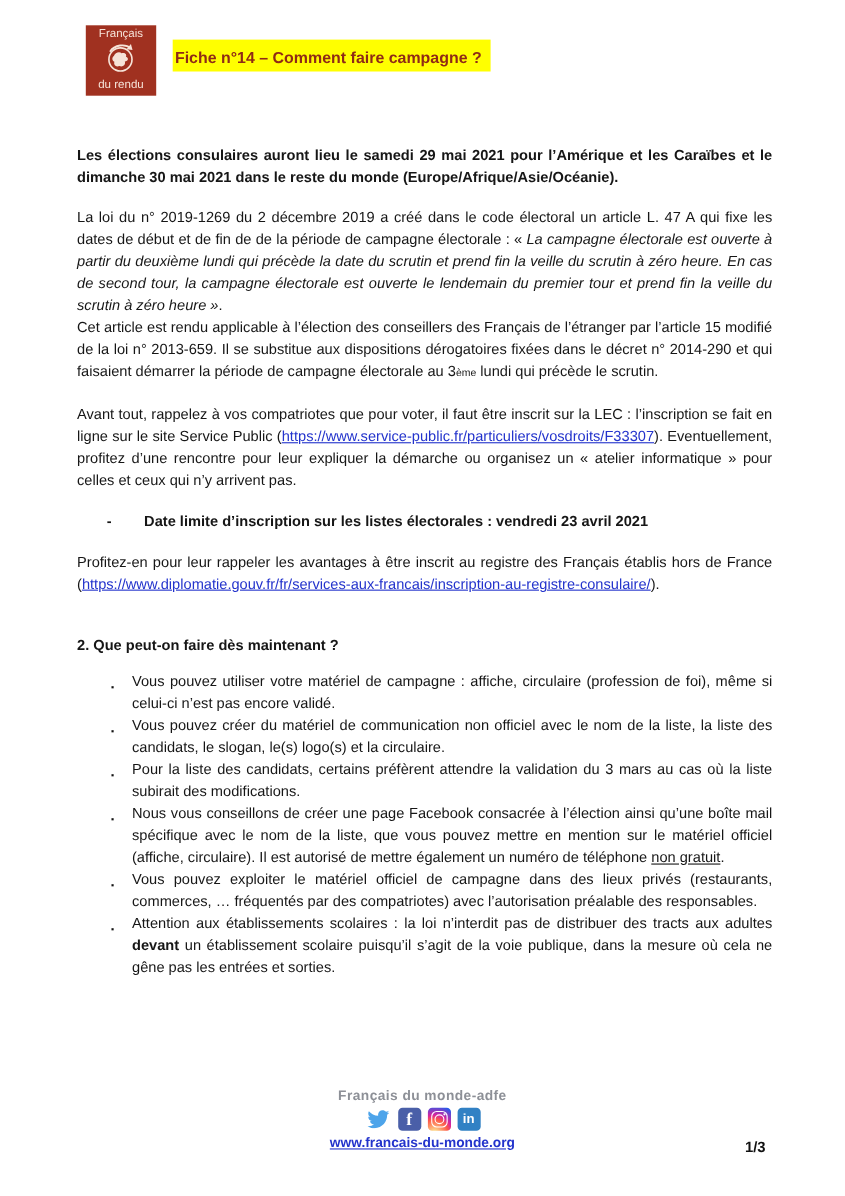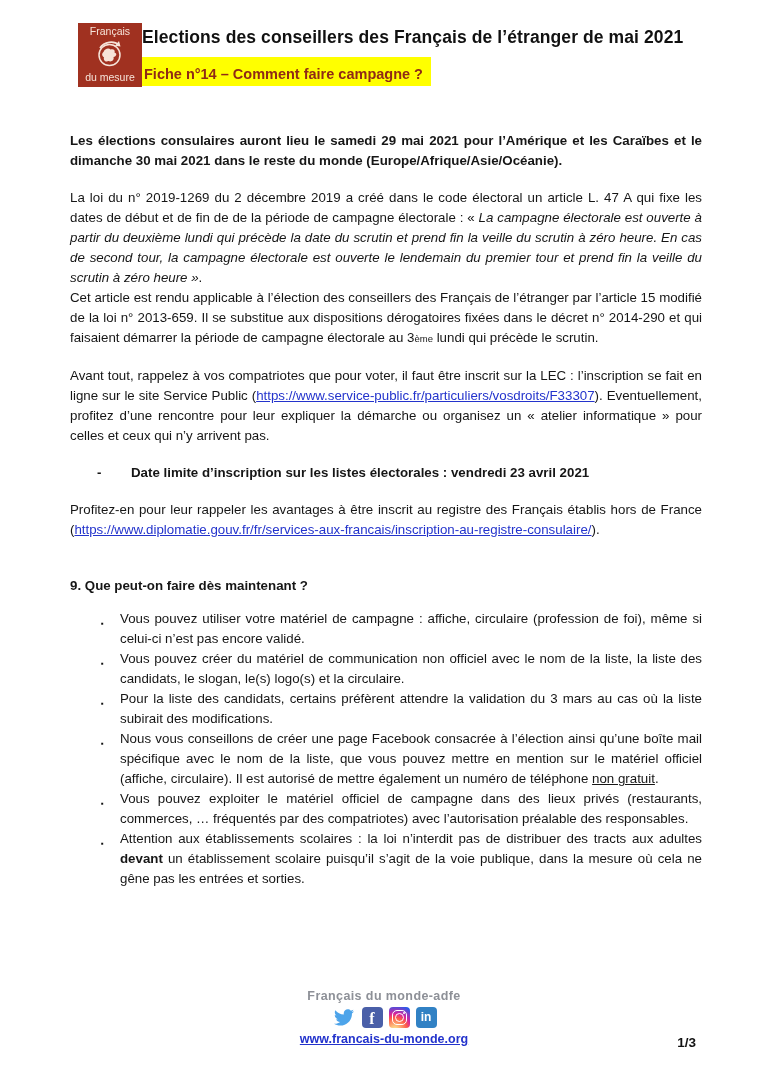--- a/index.html
+++ b/index.html
@@ -6,21 +6,21 @@
   .page{
     position:relative;
     width:768px;height:1087px;
     background:#fff;
     font-family:"Liberation Sans",sans-serif;
     color:#161616;
     overflow:hidden;
   }
 
   
-  .header{position:absolute;top:23px;left:78px;right:60px;display:flex;}
+  .header{position:absolute;top:23px;left:78px;right:60px;display:flex;gap:15px;}
   .logo{
     width:64px;height:64px;flex:0 0 64px;
     background:var(--logo_red);
     color:#f6e3d8;
     display:flex;flex-direction:column;align-items:center;justify-content:space-between;
     box-sizing:border-box;padding:3px 2px 4px;
   }
   .logo .logo-line{font-size:10.5px;line-height:11px;white-space:nowrap;}
   .header-text{padding-top:4px;}
   .doc-title{font-size:17.5px;font-weight:bold;color:#111;letter-spacing:.1px;}
@@ -90,42 +90,41 @@
     <div class="logo">
       <span class="logo-line">Français</span>
       <span>
         <svg width="32" height="30" viewBox="0 0 32 30">
           <path d="M6 10 C10 3.5, 20 2.5, 25 7" stroke="#f6e3d8" stroke-width="1.7" fill="none"></path>
           <path d="M25 3 L26.5 8.5 L21 7.8 Z" fill="#f6e3d8"></path>
           <circle cx="15.5" cy="17" r="10.5" fill="none" stroke="#f6e3d8" stroke-width="1.5"></circle>
           <path d="M9.5 14 C10.5 10.5, 15 9.5, 16.5 11.5 C19.5 10.5, 21.5 12.5, 20.5 14.5 C23.5 15.5, 22.5 18.5, 19.5 19 C20.5 22, 17.5 24.5, 14.5 23 C11.5 24.5, 9 22, 10 19.2 C7.5 18, 7.8 15.2, 9.5 14 Z" fill="#f6e3d8"></path>
         </svg>
       </span>
-      <span class="logo-line">du mesure</span>
+      <span class="logo-line">du rendu</span>
     </div>
     <div class="header-text">
-      <div class="doc-title">Elections des conseillers des Français de l’étranger de mai 2021</div>
       <div class="subtitle-row">
         <span class="subtitle">Fiche n°14 – Comment faire campagne ?</span>
       </div>
     </div>
   </div>
 
   <div class="content">
       <p class="para "><span style="font-weight: bold; margin-top: 15px;">Les élections consulaires auront lieu le samedi 29 mai 2021 pour l’Amérique et les Caraïbes et le dimanche 30 mai 2021 dans le reste du monde (Europe/Afrique/Asie/Océanie).</span></p>
       <p class="para "><span>La loi du n° 2019-1269 du 2 décembre 2019 a créé dans le code électoral un article L. 47 A qui fixe les dates de début et de fin de de la période de campagne électorale : « </span><span style="font-style: italic;">La campagne électorale est ouverte à partir du deuxième lundi qui précède la date du scrutin et prend fin la veille du scrutin à zéro heure. En cas de second tour, la campagne électorale est ouverte le lendemain du premier tour et prend fin la veille du scrutin à zéro heure »</span><span>.</span><br><span>Cet article est rendu applicable à l’élection des conseillers des Français de l’étranger par l’article 15 modifié de la loi n° 2013-659. Il se substitue aux dispositions dérogatoires fixées dans le décret n° 2014-290 et qui faisaient démarrer la période de campagne électorale au 3</span><span class="sup">ème</span><span> lundi qui précède le scrutin.</span></p>
       <p class="para "><span>Avant tout, rappelez à vos compatriotes que pour voter, il faut être inscrit sur la LEC : l’inscription se fait en ligne sur le site Service Public (</span><a href="#">https://www.service-public.fr/particuliers/vosdroits/F33307</a><span>). Eventuellement, profitez d’une rencontre pour leur expliquer la démarche ou organisez un « atelier informatique » pour celles et ceux qui n’y arrivent pas.</span></p>
       <div class="blist dash">
         <div class="bitem">
           <span class="marker">-</span>
           <span class="btext"><span style="font-weight: bold;">Date limite d’inscription sur les listes électorales : vendredi 23 avril 2021</span></span>
         </div>
       </div>
       <p class="para "><span>Profitez-en pour leur rappeler les avantages à être inscrit au registre des Français établis hors de France (</span><a href="#">https://www.diplomatie.gouv.fr/fr/services-aux-francais/inscription-au-registre-consulaire/</a><span>).</span></p>
-      <p class="para heading"><span style="font-weight: bold;">9. Que peut-on faire dès maintenant ?</span></p>
+      <p class="para heading"><span style="font-weight: bold;">2. Que peut-on faire dès maintenant ?</span></p>
       <div class="blist squares">
         <div class="bitem">
           <span class="marker">▪</span>
           <span class="btext"><span>Vous pouvez utiliser votre matériel de campagne : affiche, circulaire (profession de foi), même si celui-ci n’est pas encore validé.</span></span>
         </div>
         <div class="bitem">
           <span class="marker">▪</span>
           <span class="btext"><span>Vous pouvez créer du matériel de communication non officiel avec le nom de la liste, la liste des candidats, le slogan, le(s) logo(s) et la circulaire.</span></span>
         </div>
         <div class="bitem">

